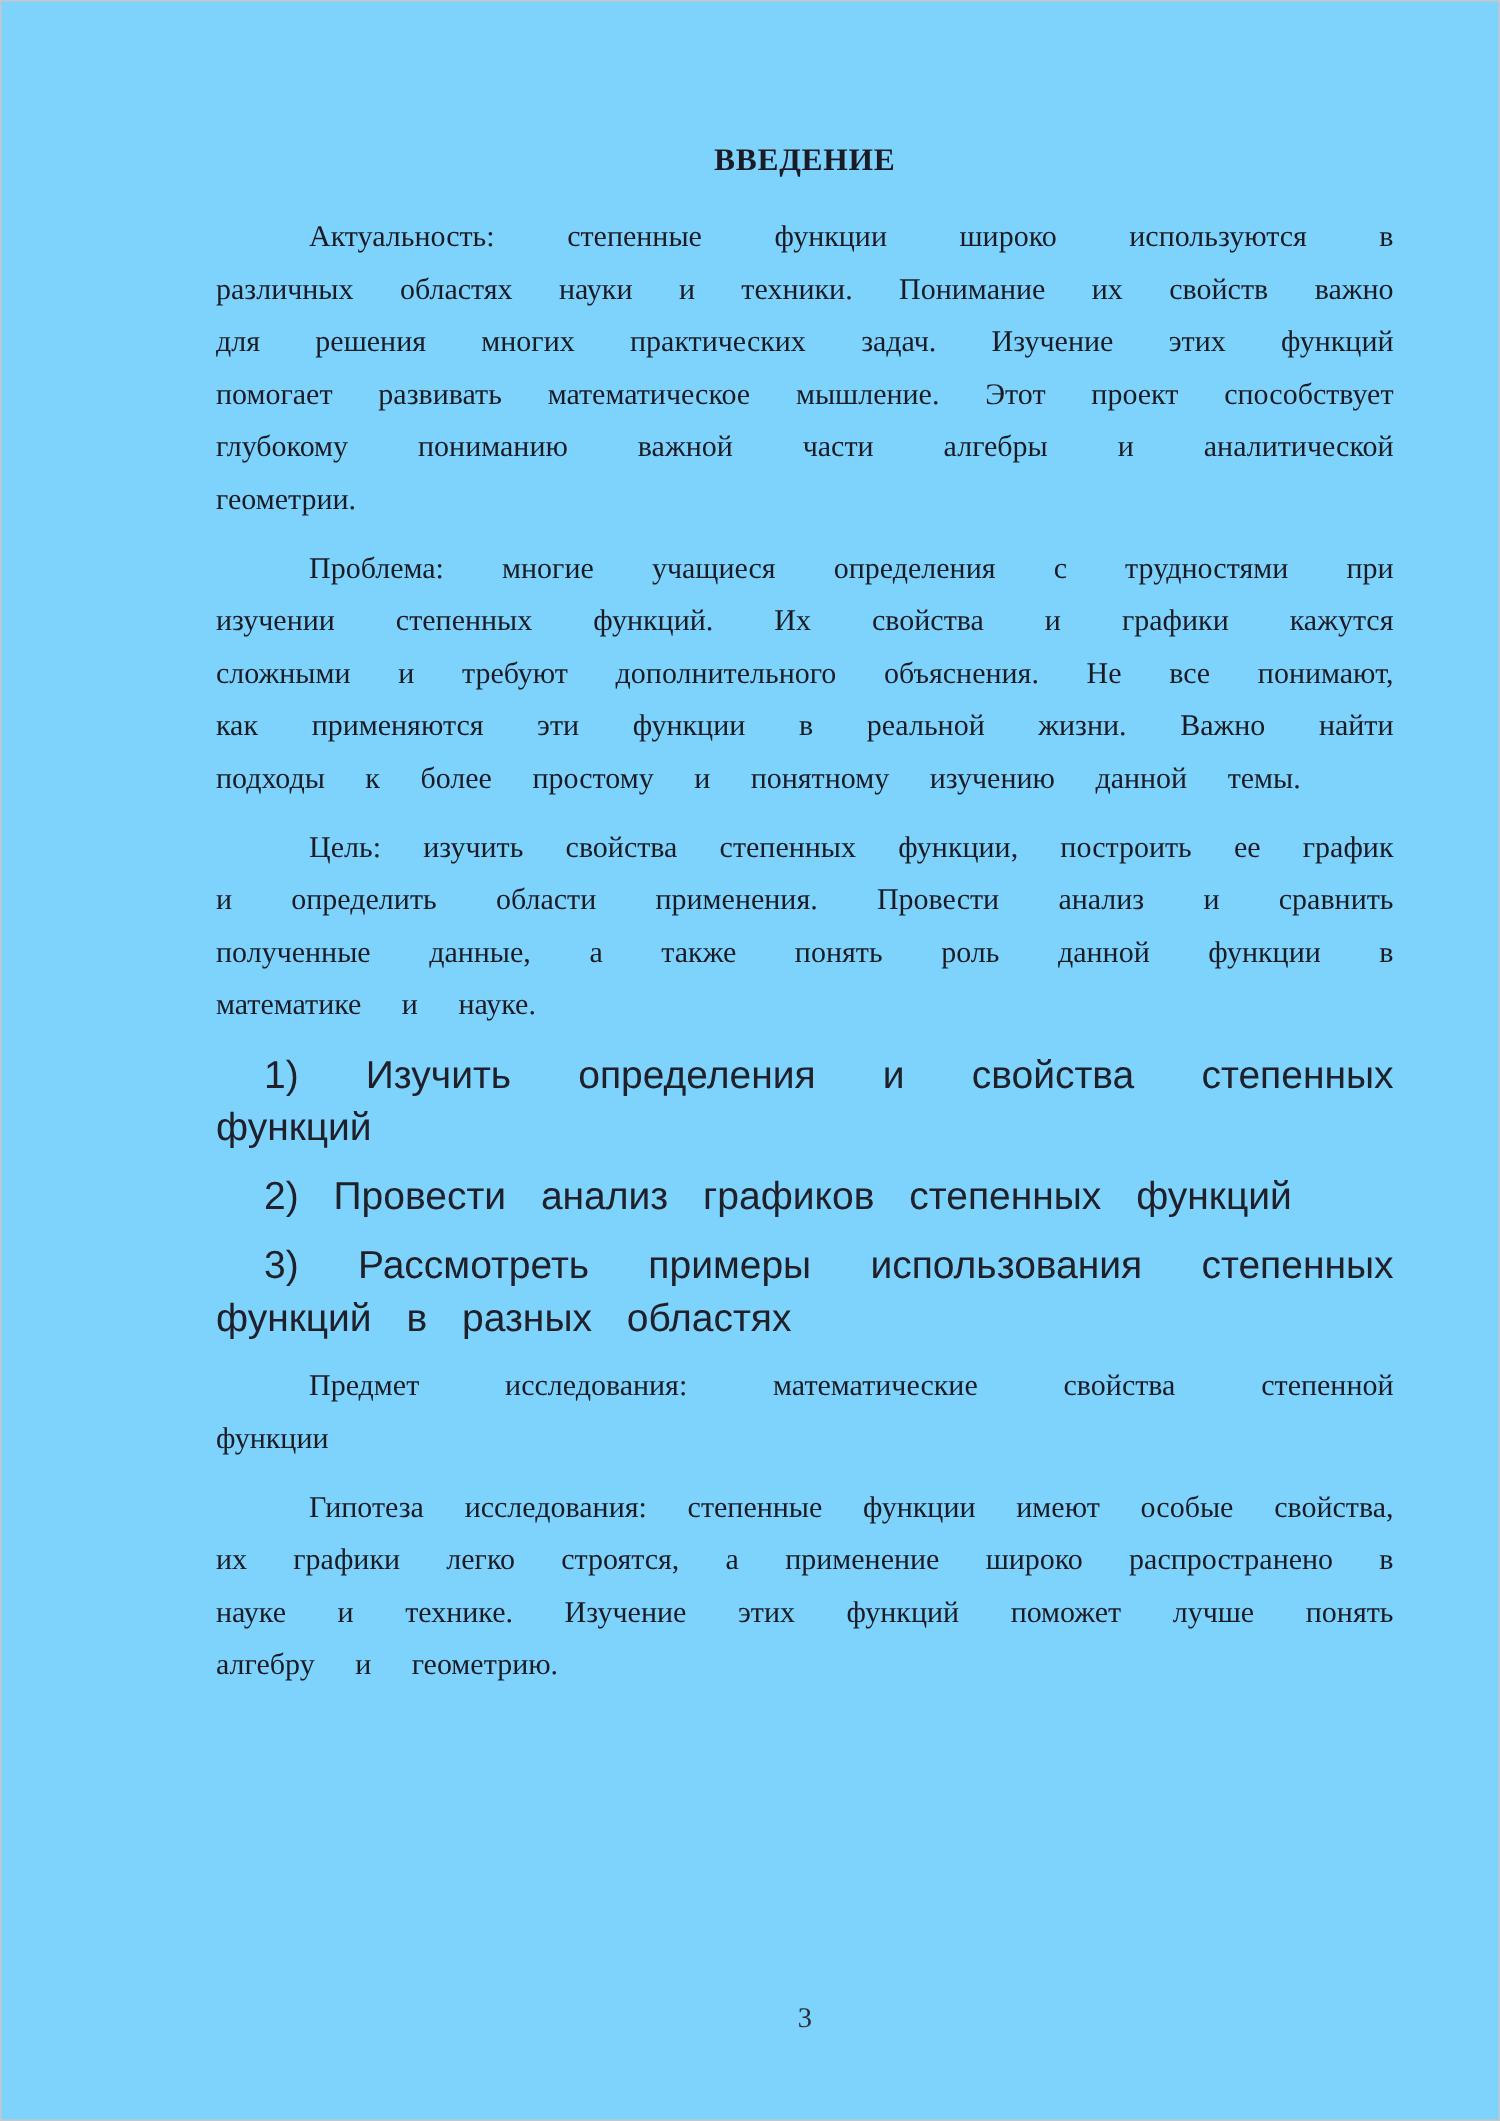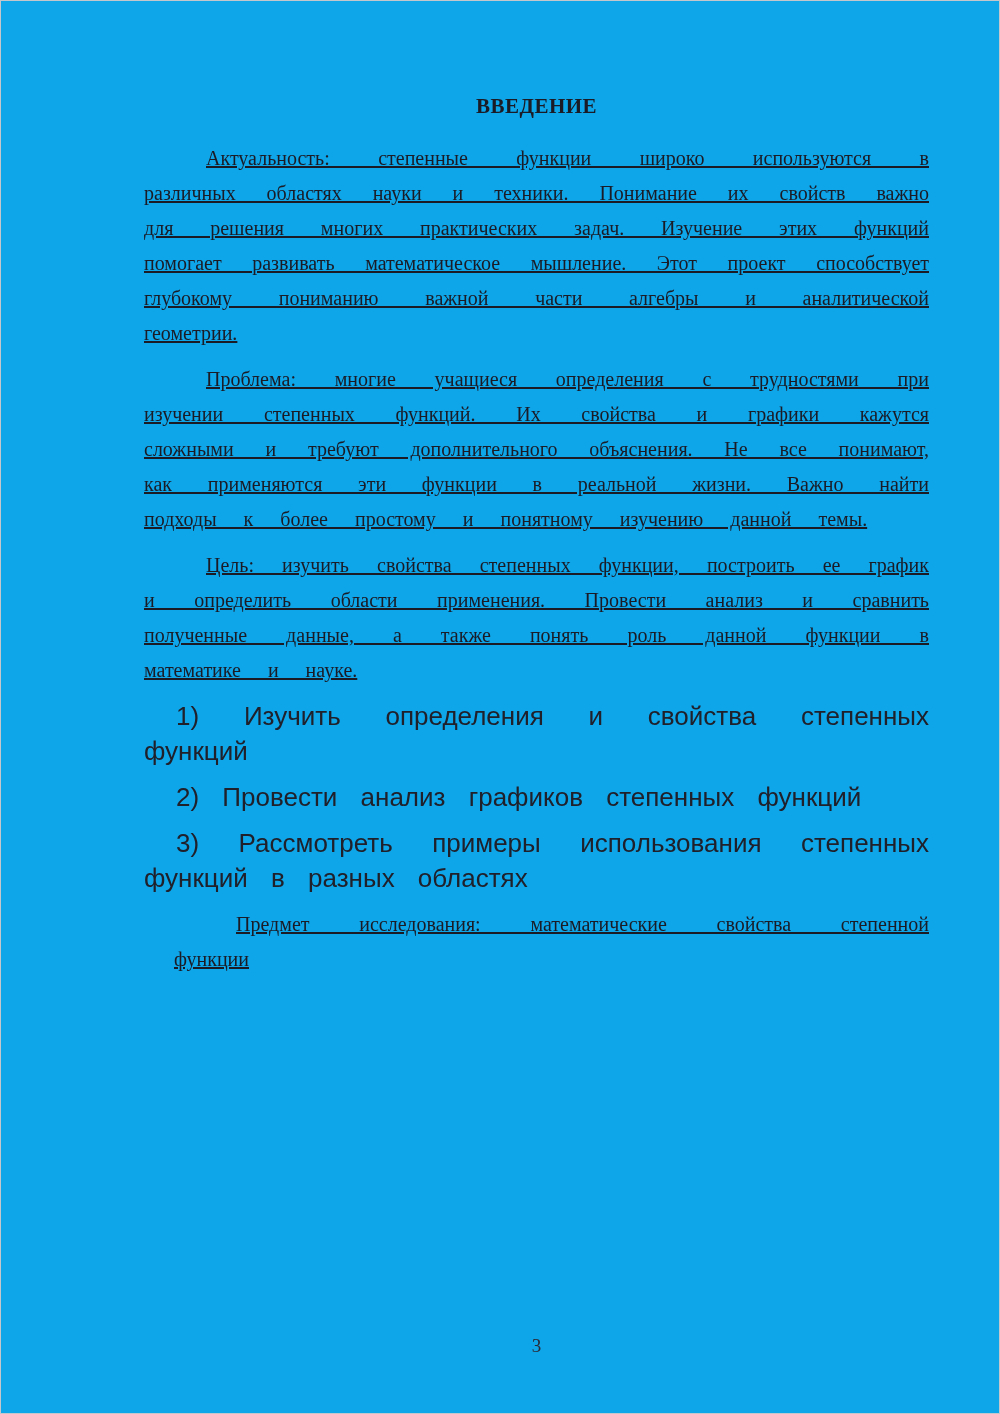--- a/index.html
+++ b/index.html
@@ -5,21 +5,21 @@
   html, body {
     margin: 0;
     padding: 0;
     background: #ffffff;
   }
   .page {
     position: relative;
     width: 1000px;
     height: 1414px;
     box-sizing: border-box;
-    background: #0ea5e9;
+    background: #7dd3fc;
     border: 1px solid #c4c8cc;
     padding: 90px 70px 0 143px;
     font-family: "Liberation Serif", serif;
     color: #1b1b25;
     overflow: hidden;
   }
   .doc-title {
     margin: 0 0 20px 0;
     font-size: 21px;
     line-height: 30px;
@@ -27,25 +27,23 @@
     text-align: center;
     letter-spacing: 0.5px;
   }
   .para {
     margin: 0 0 11px 0;
     font-size: 20px;
     line-height: 35px;
     text-align: justify;
     text-indent: 62px;
     word-spacing: 22px;
-    text-decoration: underline;
   }
   .para.wide {
     word-spacing: 34px;
-    margin-left: 30px;
   }
   .list-item {
     margin: 0 0 11px 0;
     font-family: Liberation Sans, sans-serif;
     font-size: 26px;
     line-height: 35px;
     text-align: justify;
     text-indent: 32px;
     word-spacing: 16px;
     color: #20202a;
@@ -78,16 +76,17 @@
 
   <p class="list-item">2) Провести анализ графиков степенных функций</p>
 
   <p class="list-item">3) Рассмотреть примеры использования степенных функций в разных областях</p>
 
 
 
 
   <p class="para wide">Предмет исследования: математические свойства степенной функции</p>
 
+  <p class="para">Гипотеза исследования: степенные функции имеют особые свойства, их графики легко строятся, а применение широко распространено в науке и технике. Изучение этих функций поможет лучше понять алгебру и геометрию.</p>
 
   <div class="page-number">3</div>
 
 </div>
 
 </body></html>

